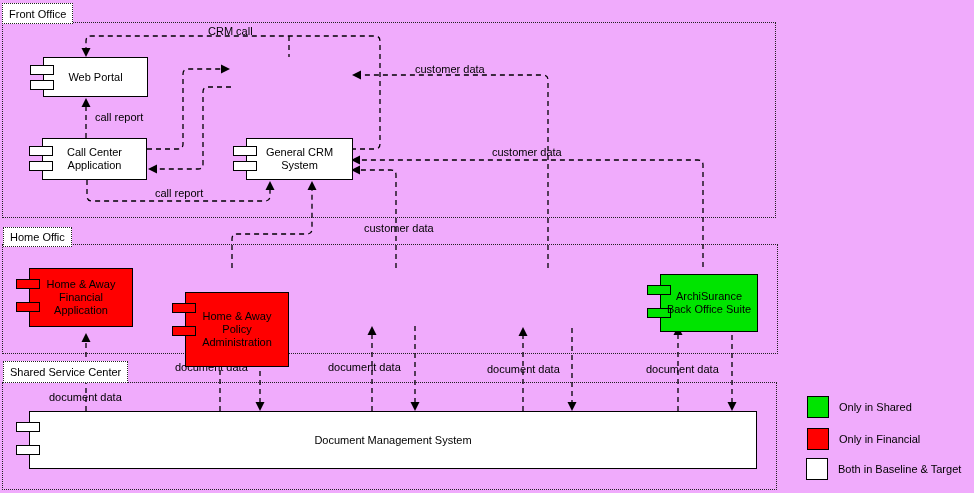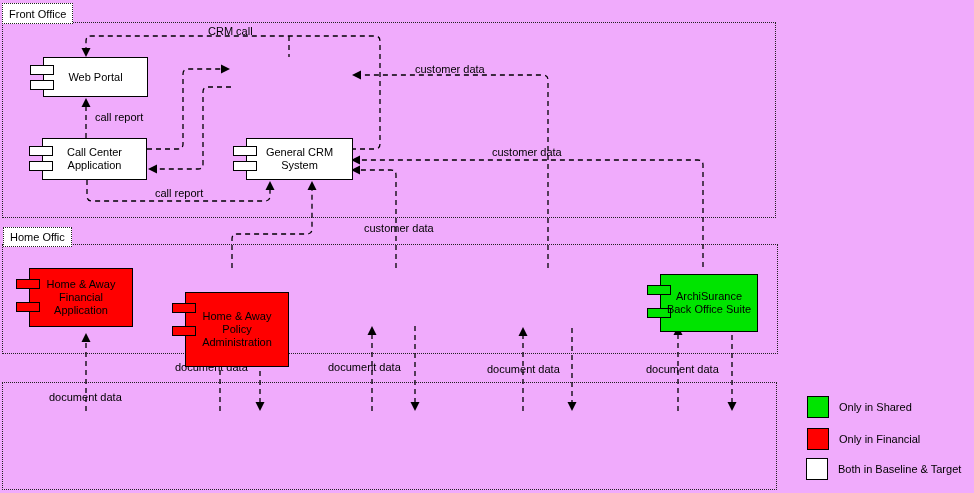--- a/index.html
+++ b/index.html
@@ -34,20 +34,21 @@
 
 <div id="stage">
 
   <div class="group" style="left:2px;top:22px;width:772px;height:194px"></div>
   <div class="group-label" style="left:2px;top:3px;height:19px">Front Office</div>
 
   <div class="group" style="left:2px;top:244px;width:774px;height:108px"></div>
   <div class="group-label" style="left:3px;top:227px;height:18px">Home Offic</div>
 
   <div class="group" style="left:2px;top:382px;width:773px;height:106px"></div>
+  <div class="group-label" style="left:3px;top:361px;height:20px">Shared Service Center</div>
 
   <svg id="connectors" width="974" height="493">
     <g stroke="#000" stroke-width="1.3" fill="none" stroke-dasharray="5,4">
       <path d="M 351 149 L 375 149 Q 380 149 380 144 L 380 41 Q 380 36 375 36 L 91 36 Q 86 36 86 41 L 86 49"></path>
       <path d="M 289 36 L 289 57"></path>
       <path d="M 548 268 L 548 80 Q 548 75 543 75 L 361 75"></path>
       <path d="M 703 267 L 703 165 Q 703 160 698 160 L 360 160"></path>
       <path d="M 396 268 L 396 175 Q 396 170 391 170 L 360 170"></path>
       <path d="M 232 268 L 232 239 Q 232 234 237 234 L 307 234 Q 312 234 312 229 L 312 188"></path>
       <path d="M 86 138 L 86 106"></path>
@@ -130,20 +131,25 @@
   </div>
 
 
 
   <div class="comp tall" style="left: 660px; top: 267px; width: 98px; height: 58px; background-color: rgb(0, 228, 0); margin-top: 7px;">
     <i class="port p1"></i>
     <i class="port p2"></i>
     <span class="clabel">ArchiSurance Back Office Suite</span>
   </div>
 
+  <div class="comp tall" style="left: 29px; top: 411px; width: 728px; height: 58px; background-color: rgb(255, 255, 255);">
+    <i class="port p1"></i>
+    <i class="port p2"></i>
+    <span class="clabel">Document Management System</span>
+  </div>
 
   <div class="legend-row" style="left:807px;top:396px">
     <span class="legend-swatch" style="background-color: rgb(0, 228, 0);"></span>
     <span class="legend-label">Only in Shared</span>
   </div>
   <div class="legend-row" style="left:807px;top:428px">
     <span class="legend-swatch" style="background-color: rgb(255, 0, 0);"></span>
     <span class="legend-label">Only in Financial</span>
   </div>
   <div class="legend-row" style="left:806px;top:458px">

